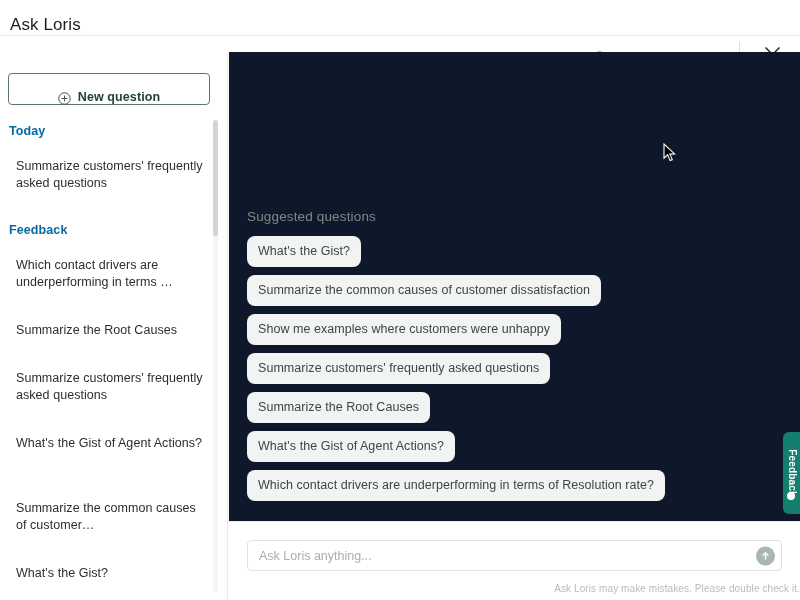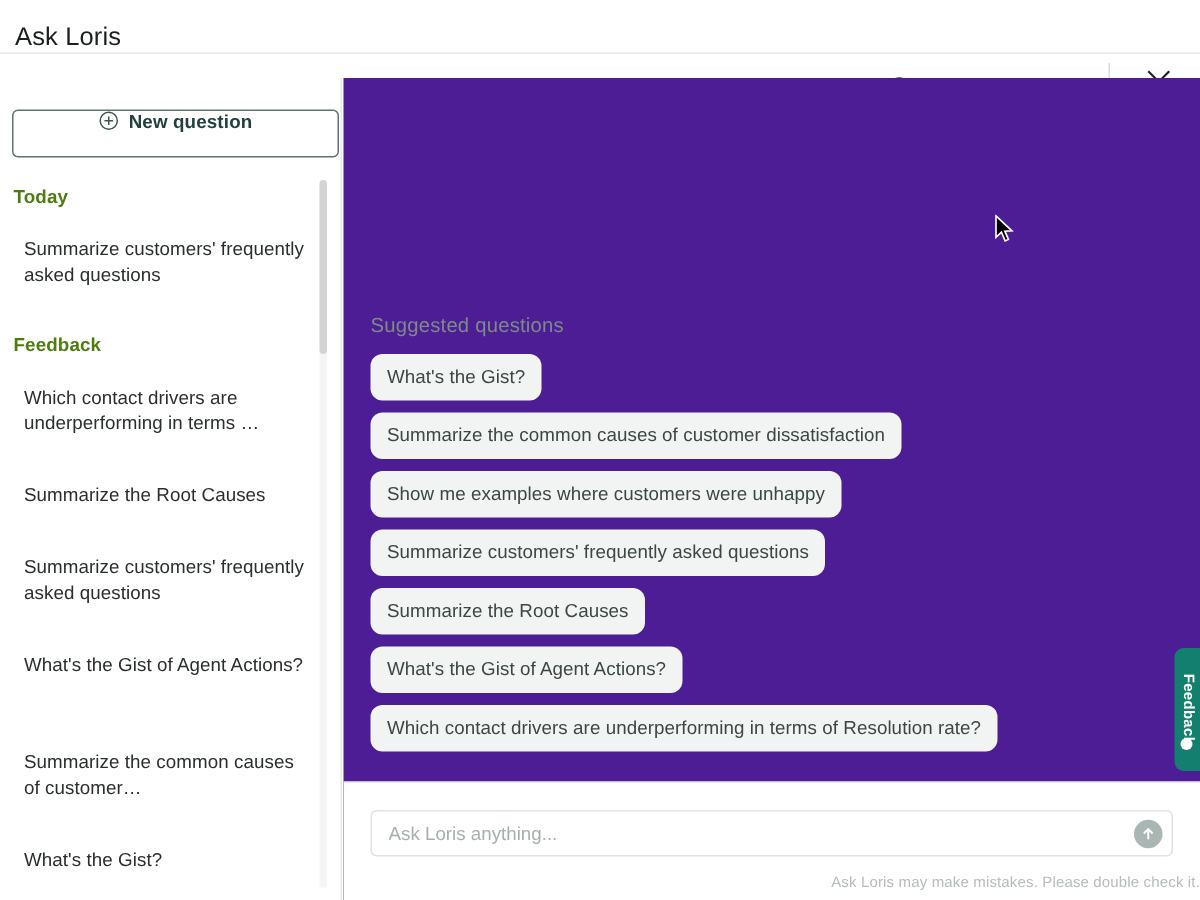--- a/index.html
+++ b/index.html
@@ -67,44 +67,44 @@
   
   .sidebar {
     position: absolute; left: 0; top: 52px;
     width: 228px; height: 548px;
     background: #ffffff;
     border-right: 1px solid #e7eae9;
     overflow: hidden;
   }
   .new-question-btn {
     position: absolute; left: 8px; top: 21px;
-    width: 218px; height: 32px;
+    width: 202px; height: 32px;
     border: 1px solid #5d7471;
     border-radius: 4px;
     background: #ffffff;
-    display: flex; align-items: flex-start; justify-content: center;
+    display: flex; align-items: flex-end; justify-content: center;
     gap: 7px;
     cursor: pointer;
   }
   .new-question-btn .label {
     font-size: 12.5px;
     color: #22403c;
     font-weight: 600;
     letter-spacing: 0.1px;
   }
   .plus-icon { width: 13px; height: 13px; display: block; }
 
   .history {
     position: absolute; left: 0; top: 60px;
     width: 228px; height: 488px;
   }
   .history-group-label {
     font-size: 12.5px;
     font-weight: 700;
-    color: #4d7c0f;
+    color: #0369a1;
     padding-left: 9px;
     letter-spacing: 0.1px;
   }
   .history-item {
     font-size: 12.5px;
     color: #2a2f2e;
     padding-left: 16px;
     padding-right: 24px;
     line-height: 16.5px;
     cursor: pointer;
@@ -122,21 +122,21 @@
     width: 5px; height: 116px;
     background: #d2d5d4;
     border-radius: 3px;
     cursor: grab;
   }
 
   
   .main {
     position: absolute; left: 229px; top: 52px;
     width: 571px; height: 548px;
-    background: #4c1d95;
+    background: #0f172a;
     overflow: hidden;
   }
 
   .suggested {
     position: absolute; left: 18px; top: 157px;
     width: 540px;
   }
   .suggested-title {
     font-size: 13.5px;
     color: #7e8a88;

